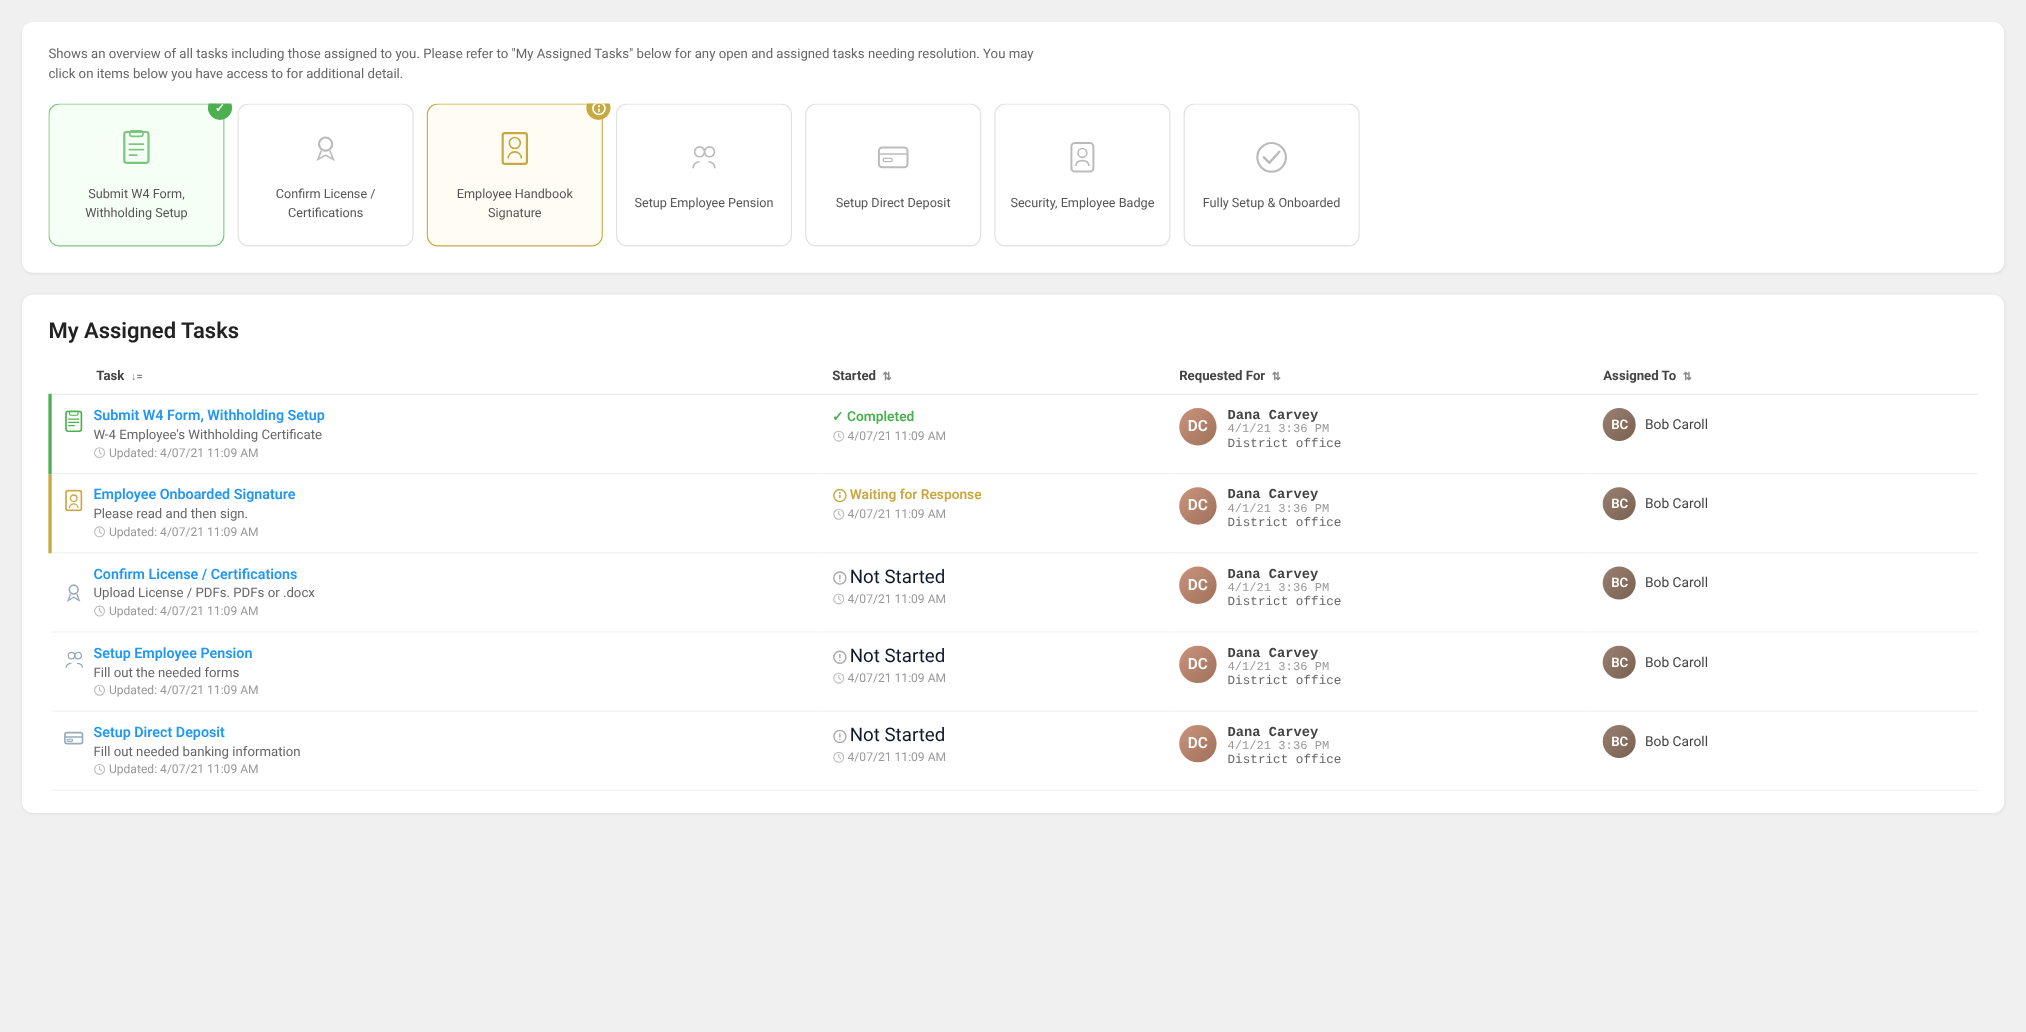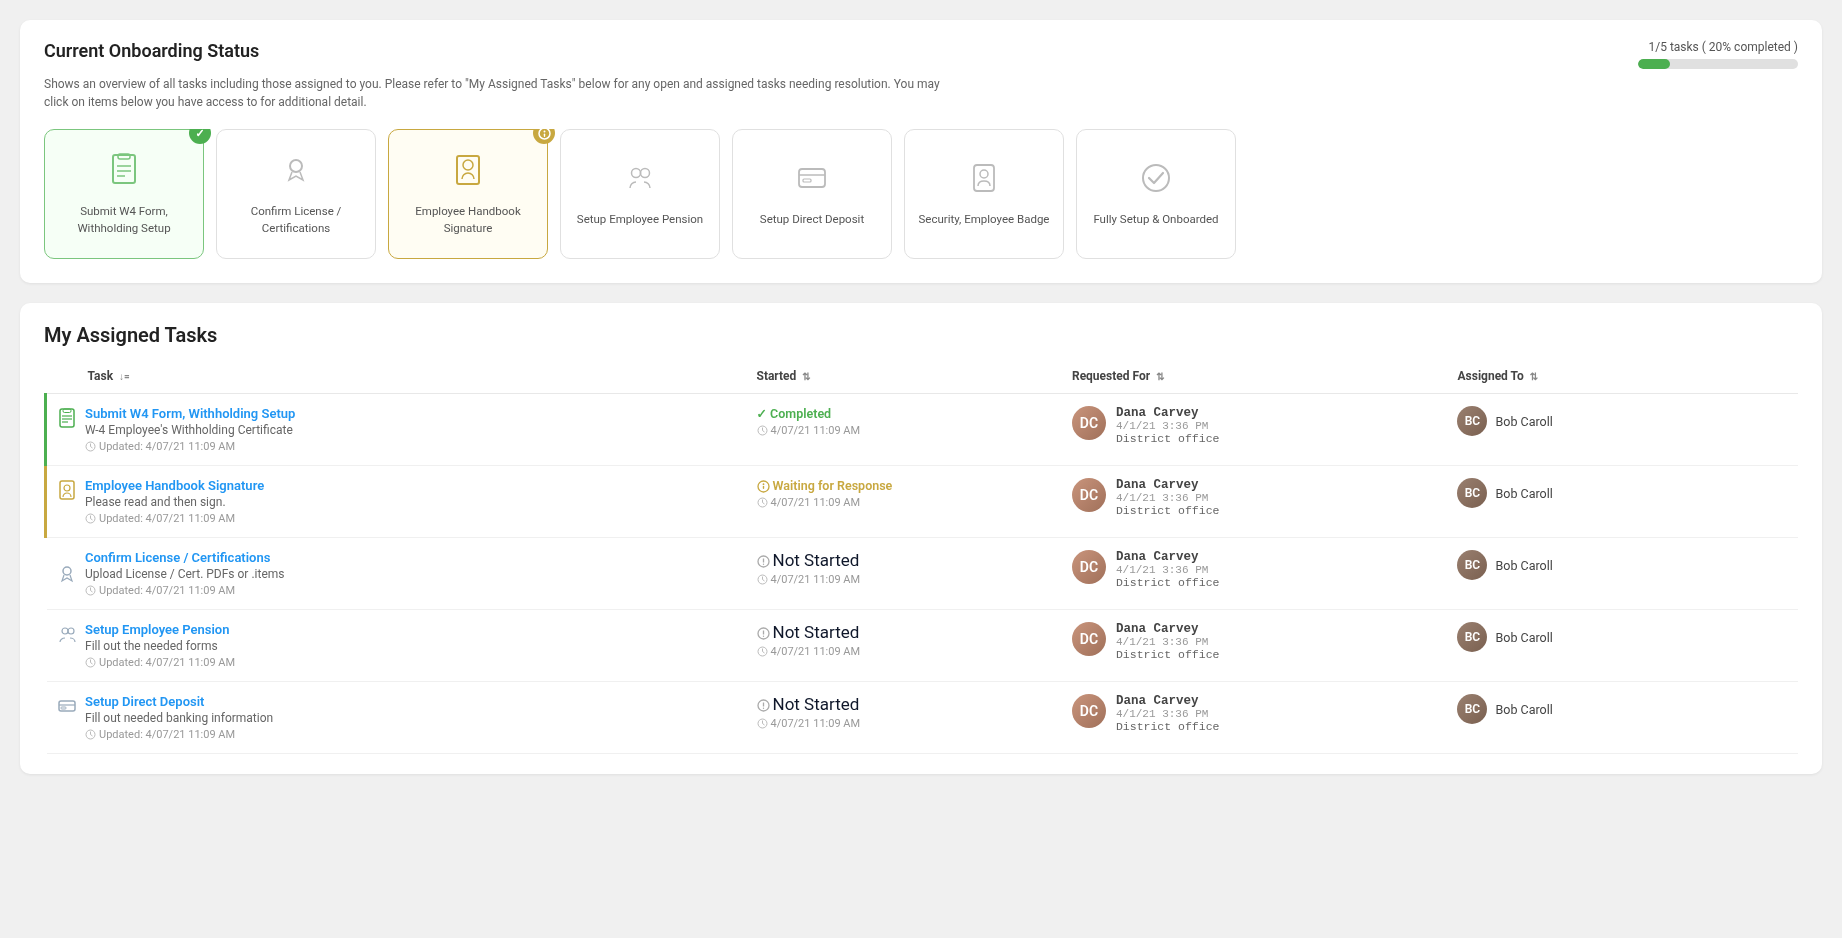--- a/index.html
+++ b/index.html
@@ -253,31 +253,20 @@
     .col-status { width: 18%; }
     .col-requested { width: 22%; }
     .col-assigned { width: 20%; }
   </style>
 </head>
 <body>
 
 <div class="page-wrapper">
 
   <div class="card">
-    <div class="header-top">
-      <div>
-        <div class="page-title">Current Onboarding Status</div>
-      </div>
-      <div class="progress-section">
-        <div class="progress-label">1/5 tasks ( 20% completed )</div>
-        <div class="progress-bar-outer">
-          <div class="progress-bar-inner" style="width: 20%"></div>
-        </div>
-      </div>
-    </div>
     <div class="subtitle">Shows an overview of all tasks including those assigned to you.  Please refer to "My Assigned Tasks" below for any open and assigned tasks needing resolution.  You may click on items below you have access to for additional detail.</div>
 
     <div class="tasks-row">
 
       <div class="task-card completed">
         <div class="badge green">✓</div>
         <div class="task-card-icon">
           <svg width="36" height="36" viewBox="0 0 36 36" fill="none">
             <rect x="7" y="3" width="22" height="28" rx="2" stroke="#7bc67e" stroke-width="2" fill="none"></rect>
             <rect x="12" y="2" width="12" height="5" rx="2" stroke="#7bc67e" stroke-width="1.5" fill="none"></rect>
@@ -443,21 +432,21 @@
   </tr>
           <tr class="task-row highlight-gold" style="border-left: 3px solid rgb(200, 168, 64);">
     <td class="col-task" style="display: table-cell; align-items: flex-start; gap: 8px; border: none; vertical-align: top;">
     <div style="display:flex;align-items:flex-start;gap:8px;">
       <div style="flex-shrink:0;margin-top:2px;"><svg width="20" height="20" viewBox="0 0 20 20" fill="none">
                     <rect x="3" y="1" width="14" height="18" rx="2" stroke="#c8a840" stroke-width="1.5" fill="none"></rect>
                     <circle cx="10" cy="8" r="3" stroke="#c8a840" stroke-width="1.2" fill="none"></circle>
                     <path d="M6 17c0-2.2 1.8-4 4-4s4 1.8 4 4" stroke="#c8a840" stroke-width="1.2" fill="none"></path>
                   </svg></div>
       <div>
-        <a href="#" class="task-name-link">Employee Handbook Signature</a>
+        <a href="#" class="task-name-link">Employee Onboarded Signature</a>
         <div class="task-sub">Please read and then sign.</div>
         <div class="task-updated">
           <svg width="11" height="11" viewBox="0 0 11 11">
                       <circle cx="5.5" cy="5.5" r="4.5" stroke="#bbb" stroke-width="1" fill="none"></circle>
                       <line x1="5.5" y1="2.5" x2="5.5" y2="5.5" stroke="#bbb" stroke-width="1"></line>
                       <line x1="5.5" y1="5.5" x2="7.5" y2="7" stroke="#bbb" stroke-width="1"></line>
                     </svg>
           Updated: 4/07/21 11:09 AM
         </div>
       </div>
@@ -497,21 +486,21 @@
   </tr>
           <tr class="task-row highlight-gray" style="border-left: 3px solid transparent;">
     <td class="col-task" style="display: table-cell; align-items: flex-start; gap: 8px; border: none; vertical-align: top;">
     <div style="display:flex;align-items:center;gap:8px;">
       <div style="flex-shrink:0;margin-top:2px;"><svg width="20" height="20" viewBox="0 0 20 20" fill="none">
                     <circle cx="10" cy="8" r="4" stroke="#9ab" stroke-width="1.5" fill="none"></circle>
                     <path d="M7 12l-2 6 5-3 5 3-2-6" stroke="#9ab" stroke-width="1.2" fill="none"></path>
                   </svg></div>
       <div>
         <a href="#" class="task-name-link">Confirm License / Certifications</a>
-        <div class="task-sub">Upload License / Cert. PDFs or .items</div>
+        <div class="task-sub">Upload License / PDFs. PDFs or .docx</div>
         <div class="task-updated">
           <svg width="11" height="11" viewBox="0 0 11 11">
                       <circle cx="5.5" cy="5.5" r="4.5" stroke="#bbb" stroke-width="1" fill="none"></circle>
                       <line x1="5.5" y1="2.5" x2="5.5" y2="5.5" stroke="#bbb" stroke-width="1"></line>
                       <line x1="5.5" y1="5.5" x2="7.5" y2="7" stroke="#bbb" stroke-width="1"></line>
                     </svg>
           Updated: 4/07/21 11:09 AM
         </div>
       </div>
     </div>

